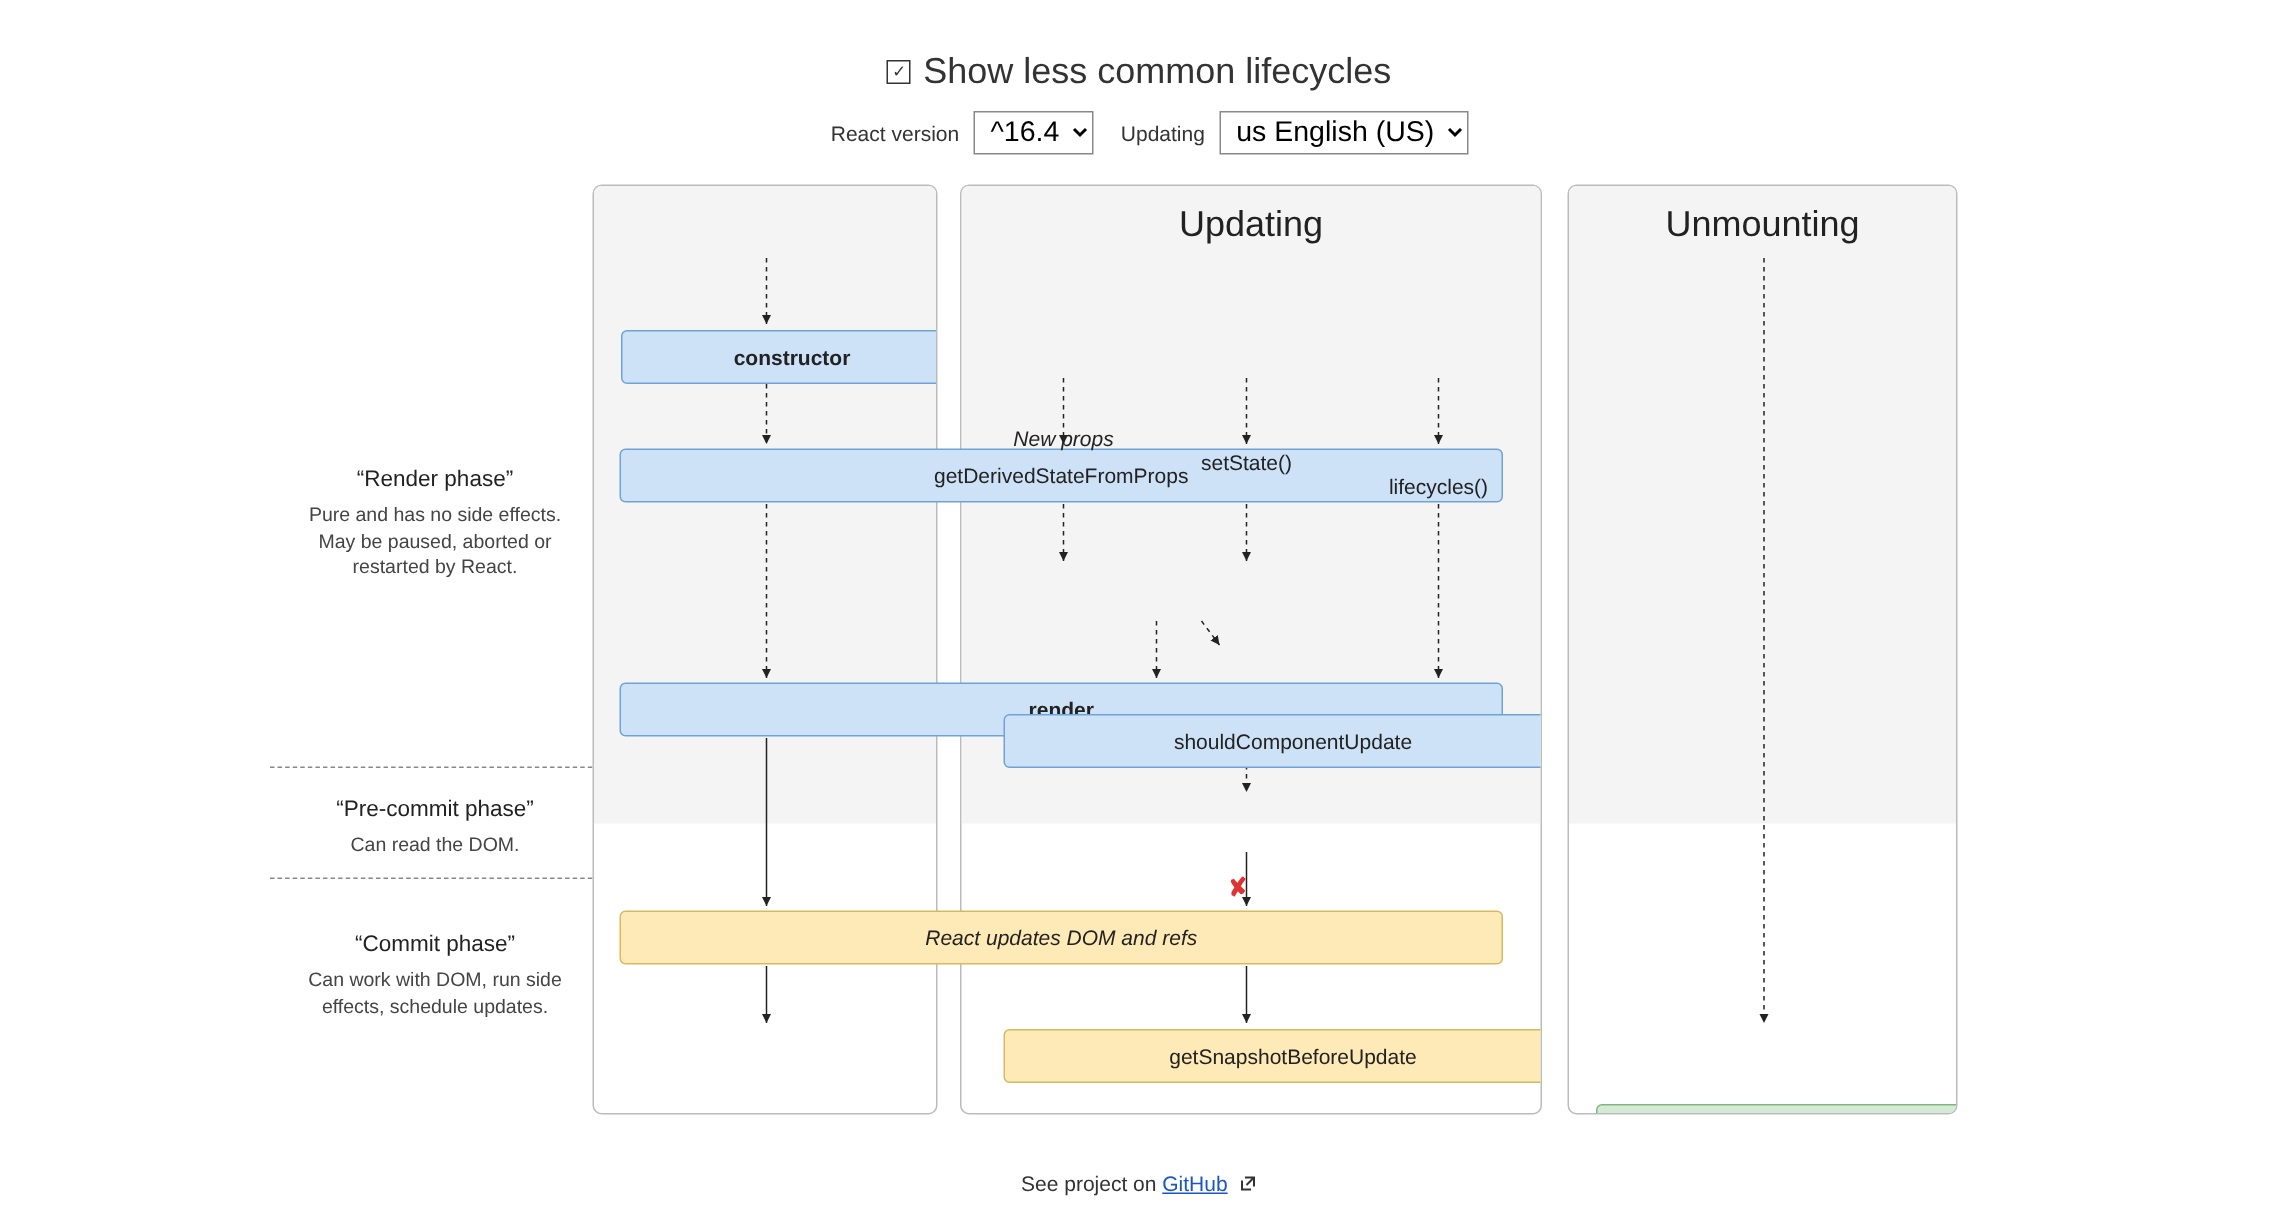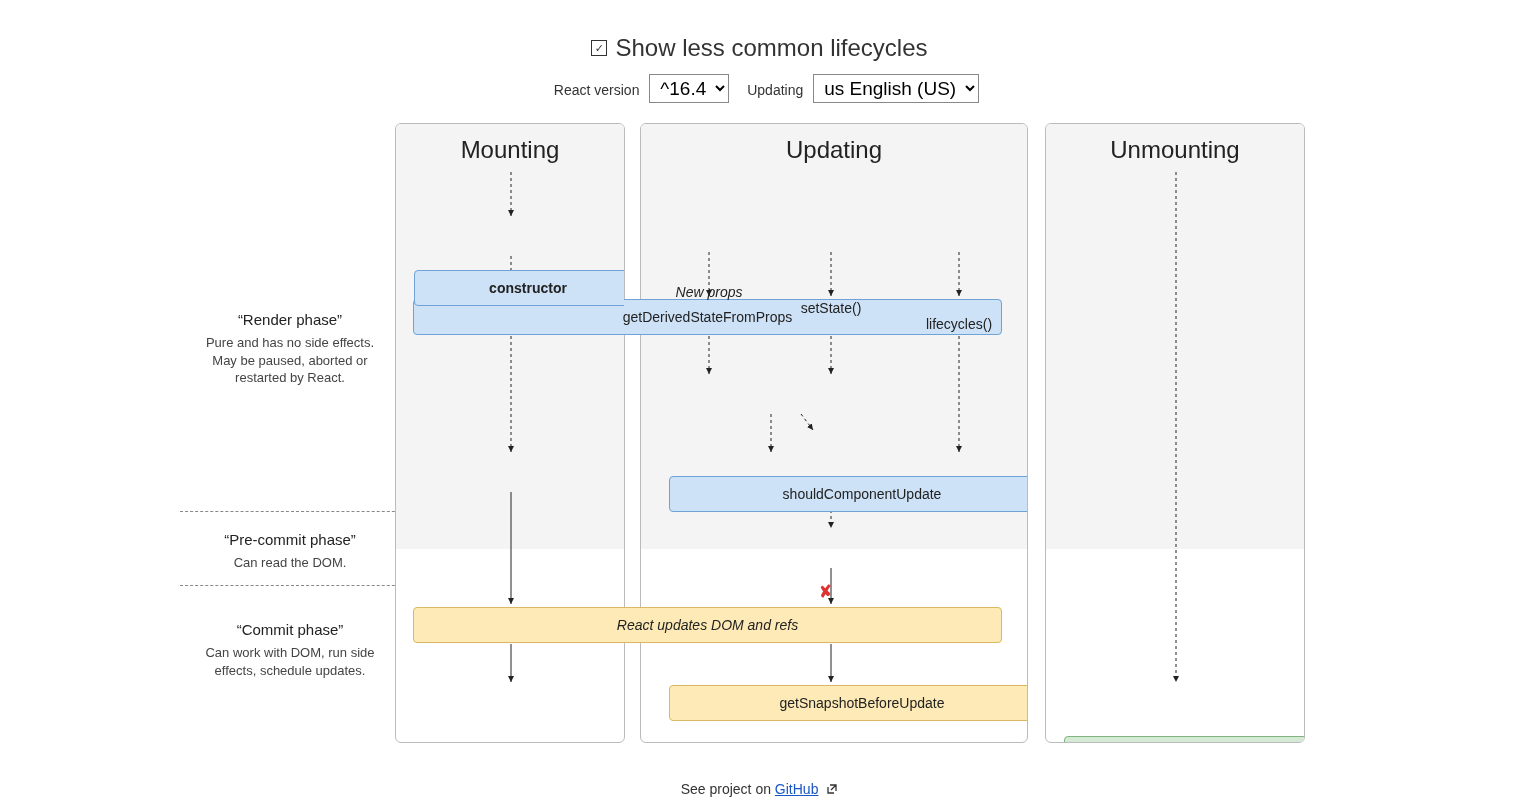--- a/index.html
+++ b/index.html
@@ -87,21 +87,20 @@
     <div class="phase-desc" style="top:498px">
       <h4>“Commit phase”</h4>
       <p>Can work with DOM, run side effects, sched­ule updates.</p>
     </div>
 
     <div class="sep" style="top:388px"></div>
     <div class="sep" style="top:462px"></div>
 
     <div class="col" style="left:395px; width:230px">
       <div class="shade" style="height:425px"></div>
-      <div class="head">Mounting</div>
       <svg class="arrows" width="230" height="620">
         <defs>
           <marker id="ah" markerWidth="8" markerHeight="8" refX="6" refY="3" orient="auto">
               <path d="M0,0 L6,3 L0,6 Z" fill="#222"></path>
             </marker>
         </defs>
         <line x1="115" y1="48" x2="115" y2="92" stroke="#222" stroke-width="1" stroke-dasharray="3 3" marker-end="url(#ah)"></line>
         <line x1="115" y1="132" x2="115" y2="172" stroke="#222" stroke-width="1" stroke-dasharray="3 3" marker-end="url(#ah)"></line>
         <line x1="115" y1="212" x2="115" y2="328" stroke="#222" stroke-width="1" stroke-dasharray="3 3" marker-end="url(#ah)"></line>
         <line x1="115" y1="368" x2="115" y2="480" stroke="#222" stroke-width="1" marker-end="url(#ah)"></line>
@@ -151,20 +150,23 @@
       <div class="head">Unmounting</div>
       <svg class="arrows" width="260" height="620">
         <line x1="130" y1="48" x2="130" y2="558" stroke="#222" stroke-width="1" stroke-dasharray="3 3" marker-end="url(#ah)"></line>
       </svg>
       <div class="box green bold link" style="left:18px; right:18px; top:562px"></div>
     </div>
 
     <div class="box blue link" style="left:413px; width:589px; top:176px">
         <span>getDerivedStateFromProps</span>
       </div>
+    <div class="box blue bold link" style="left:413px; width:589px; top:332px">
+        <span>render</span>
+      </div>
     <div class="box yellow ital" style="left:413px; width:589px; top:484px">
         <span>React updates DOM and refs</span>
       </div>
 
   </div>
 
   <div class="footer">
     <span>See project on </span>
     <a href="#"><span>GitHub</span></a>
     <span class="ext-icon">

